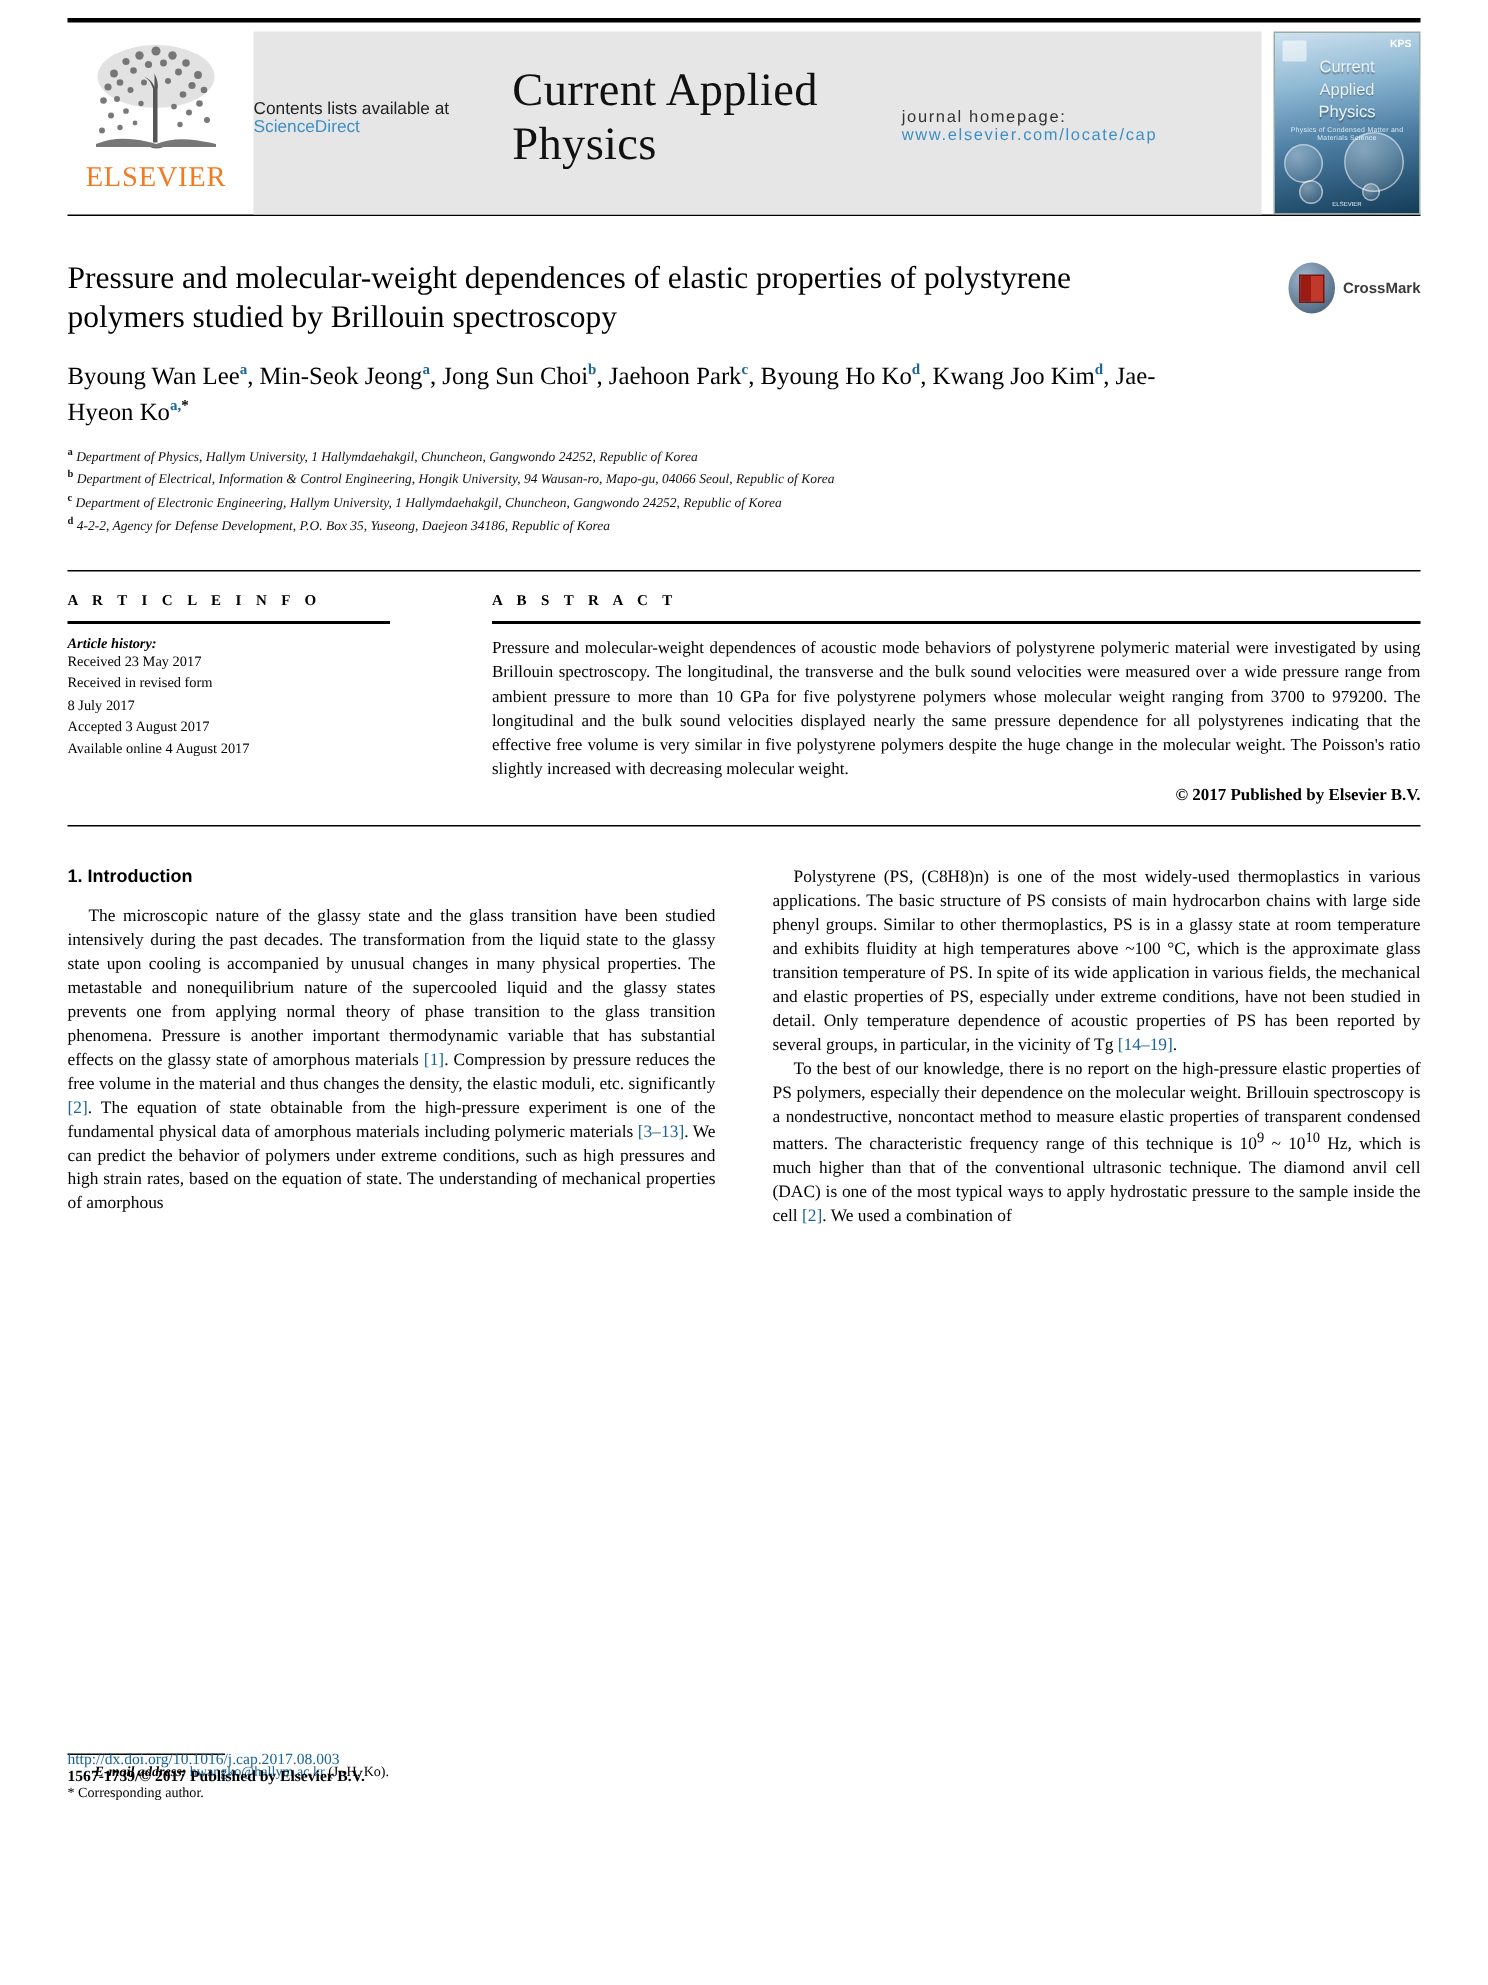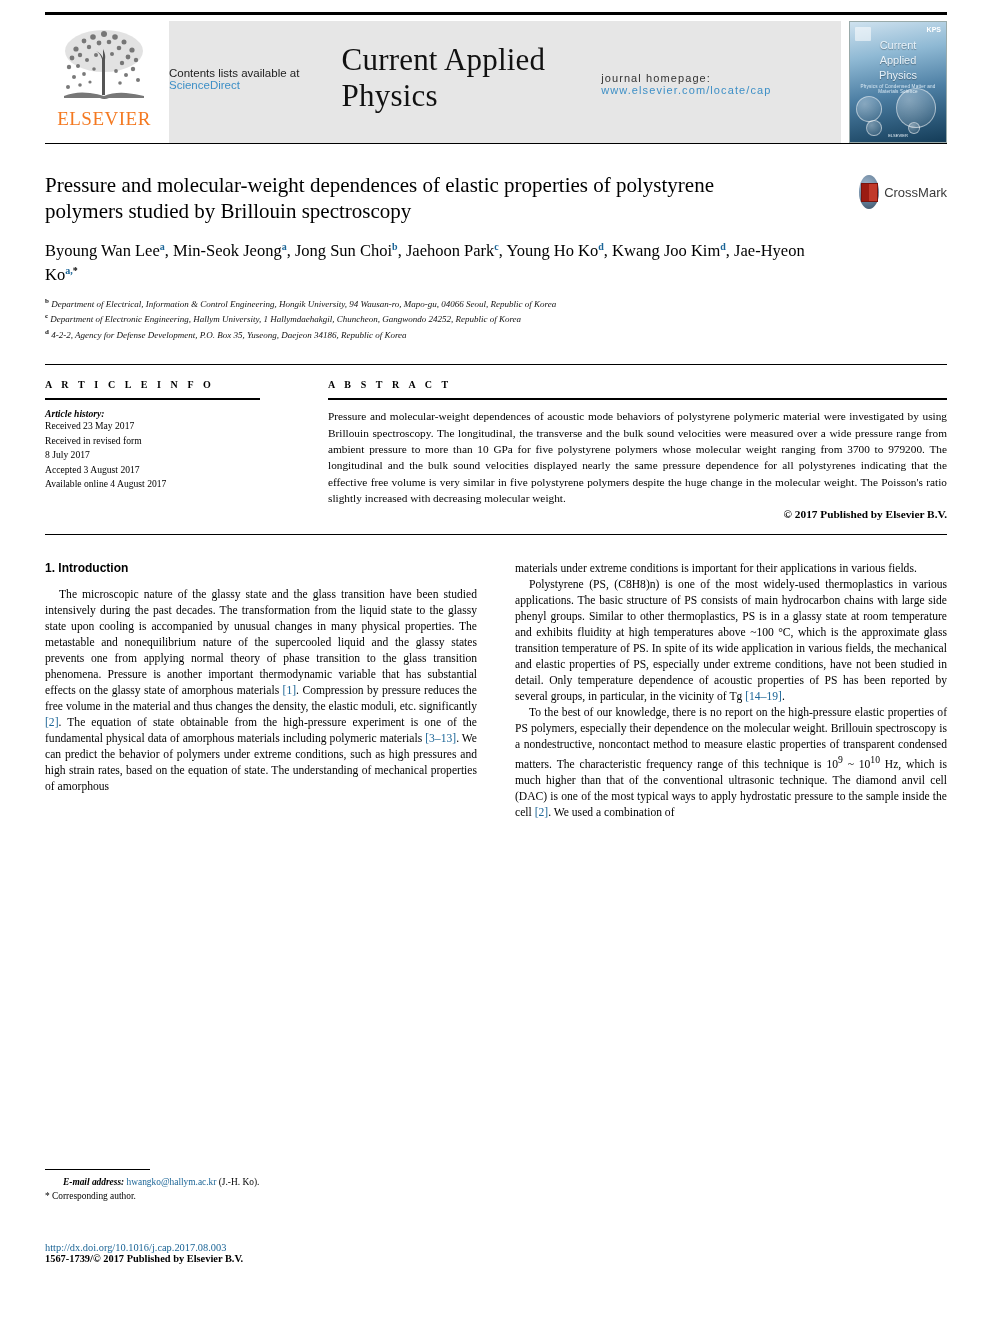--- a/index.html
+++ b/index.html
@@ -165,21 +165,21 @@
   .crossmark {
     position: absolute; right: 0; top: -4px;
     width: 88px; height: 48px;
     display: flex; align-items: center; gap: 5px;
   }
   .cm-badge { width: 34px; height: 34px; border-radius: 50%;
     background: radial-gradient(circle at 35% 30%, #9fb6cc, #5e7891 65%, #3c5267);
     display: flex; align-items: center; justify-content: center; }
   .cm-inner { width: 17px; height: 19px; background: linear-gradient(90deg,#9b1b12 0 48%, #c1392b 48% 100%);
     border: 1px solid #7a140d; }
-  .cm-text { font-family: "Liberation Sans", sans-serif; font-size: 13px; font-weight: normal; color: #3a3a3a; }
+  .cm-text { font-family: "Liberation Sans", sans-serif; font-size: 10px; font-weight: bold; color: #3a3a3a; }
 
   
   .info-rule-top { border-top: 1px solid #000; margin: 22px 45px 0 45px; }
   .info-area { margin: 14px 45px 0 45px; display: flex; gap: 68px; }
   .col-info { width: 215px; flex: 0 0 215px; }
   .col-abs  { flex: 1 1 auto; }
   .sec-head {
     font-family: "Liberation Serif", serif;
     font-weight: bold; font-size: 10px;
     letter-spacing: 3.6px;
@@ -229,21 +229,21 @@
     position: absolute; left: 45px; top: 1157px; width: 405px;
   }
   .fn-rule { border-top: 1px solid #000; width: 105px; margin-bottom: 5px; }
   .fn-line {
     font-family: "Liberation Serif", serif;
     font-size: 9.4px; line-height: 1.5;
     padding-left: 10px; text-indent: -10px;
   }
   .fn-line .it { font-style: italic; font-weight: bold; }
   .fn-line .mail { color: #1a6496; }
-  .doc-footer { position: absolute; left: 45px; top: 1230px; width: 420px; }
+  .doc-footer { position: absolute; left: 45px; top: 1156px; width: 420px; }
   .doi { color: #1a6496; font-size: 10.4px; font-family: "Liberation Serif", serif; }
   .issn { font-size: 10.4px; font-weight: bold; font-family: "Liberation Serif", serif; }
 </style>
 </head>
 <body>
 
 <div class="page">
 
 
   <div class="masthead-wrap">
@@ -334,26 +334,27 @@
       <div class="cm-text">CrossMark</div>
     </div>
 
     <h1 class="art-title">Pressure and molecular-weight dependences of elastic properties of polystyrene polymers studied by Brillouin spectroscopy</h1>
 
     <div class="authors">
       <span><span>Byoung Wan Lee</span><sup>a</sup></span>,
       <span><span>Min-Seok Jeong</span><sup>a</sup></span>,
       <span><span>Jong Sun Choi</span><sup>b</sup></span>,
       <span><span>Jaehoon Park</span><sup>c</sup></span>,
-      <span><span>Young Ho Ko</span><sup>d</sup></span>,
+      <span><span>Byoung Ho Ko</span><sup>d</sup></span>,
       <span><span>Kwang Joo Kim</span><sup>d</sup></span>,
       <span><span>Jae-Hyeon Ko</span><sup>a,</sup><sup class="star">*</sup></span>
     </div>
 
     <div class="affils">
+      <div class="affil"><sup>a</sup> <span>Department of Physics, Hallym University, 1 Hallymdaehakgil, Chuncheon, Gangwondo 24252, Republic of Korea</span></div>
       <div class="affil"><sup>b</sup> <span>Department of Electrical, Information &amp; Control Engineering, Hongik University, 94 Wausan-ro, Mapo-gu, 04066 Seoul, Republic of Korea</span></div>
       <div class="affil"><sup>c</sup> <span>Department of Electronic Engineering, Hallym University, 1 Hallymdaehakgil, Chuncheon, Gangwondo 24252, Republic of Korea</span></div>
       <div class="affil"><sup>d</sup> <span>4-2-2, Agency for Defense Development, P.O. Box 35, Yuseong, Daejeon 34186, Republic of Korea</span></div>
     </div>
   </div>
 
   <div class="info-rule-top"></div>
   <div class="info-area">
 
     <div class="col-info">
@@ -379,21 +380,20 @@
   <div class="info-rule-bottom"></div>
 
   <div class="body-cols">
 
     <div class="bcol">
       <h2 class="section-title">1. Introduction</h2>
       <p class="body-p"><span>The microscopic nature of the glassy state and the glass transition have been studied intensively during the past decades. The transformation from the liquid state to the glassy state upon cooling is accompanied by unusual changes in many physical properties. The metastable and nonequilibrium nature of the supercooled liquid and the glassy states prevents one from applying normal theory of phase transition to the glass transition phenomena. Pressure is another important thermodynamic variable that has substantial effects on the glassy state of amorphous materials </span><span class="ref">[1]</span><span>. Compression by pressure reduces the free volume in the material and thus changes the density, the elastic moduli, etc. significantly </span><span class="ref">[2]</span><span>. The equation of state obtainable from the high-pressure experiment is one of the fundamental physical data of amorphous materials including polymeric materials </span><span class="ref">[3–13]</span><span>. We can predict the behavior of polymers under extreme conditions, such as high pressures and high strain rates, based on the equation of state. The understanding of mechanical properties of amorphous</span></p>
     </div>
 
     <div class="bcol">
-      <p class="body-p cont">materials under extreme conditions is important for their applications in various fields.</p>
       <p class="body-p"><span>Polystyrene (PS, (C8H8)n) is one of the most widely-used thermoplastics in various applications. The basic structure of PS consists of main hydrocarbon chains with large side phenyl groups. Similar to other thermoplastics, PS is in a glassy state at room temperature and exhibits fluidity at high temperatures above ~100 °C, which is the approximate glass transition temperature of PS. In spite of its wide application in various fields, the mechanical and elastic properties of PS, especially under extreme conditions, have not been studied in detail. Only temperature dependence of acoustic properties of PS has been reported by several groups, in particular, in the vicinity of Tg </span><span class="ref">[14–19]</span><span>.</span></p>
       <p class="body-p"><span>To the best of our knowledge, there is no report on the high-pressure elastic properties of PS polymers, especially their dependence on the molecular weight. Brillouin spectroscopy is a nondestructive, noncontact method to measure elastic properties of transparent condensed matters. The characteristic frequency range of this technique is 10</span><sup>9</sup><span> ~ 10</span><sup>10</sup><span> Hz, which is much higher than that of the conventional ultrasonic technique. The diamond anvil cell (DAC) is one of the most typical ways to apply hydrostatic pressure to the sample inside the cell </span><span class="ref">[2]</span><span>. We used a combination of</span></p>
     </div>
 
   </div>
 
   <div class="footnote">
     <div class="fn-rule"></div>
     <div class="fn-line" style="padding-left:18px;text-indent:0">
       <span class="it">E-mail address:</span>

